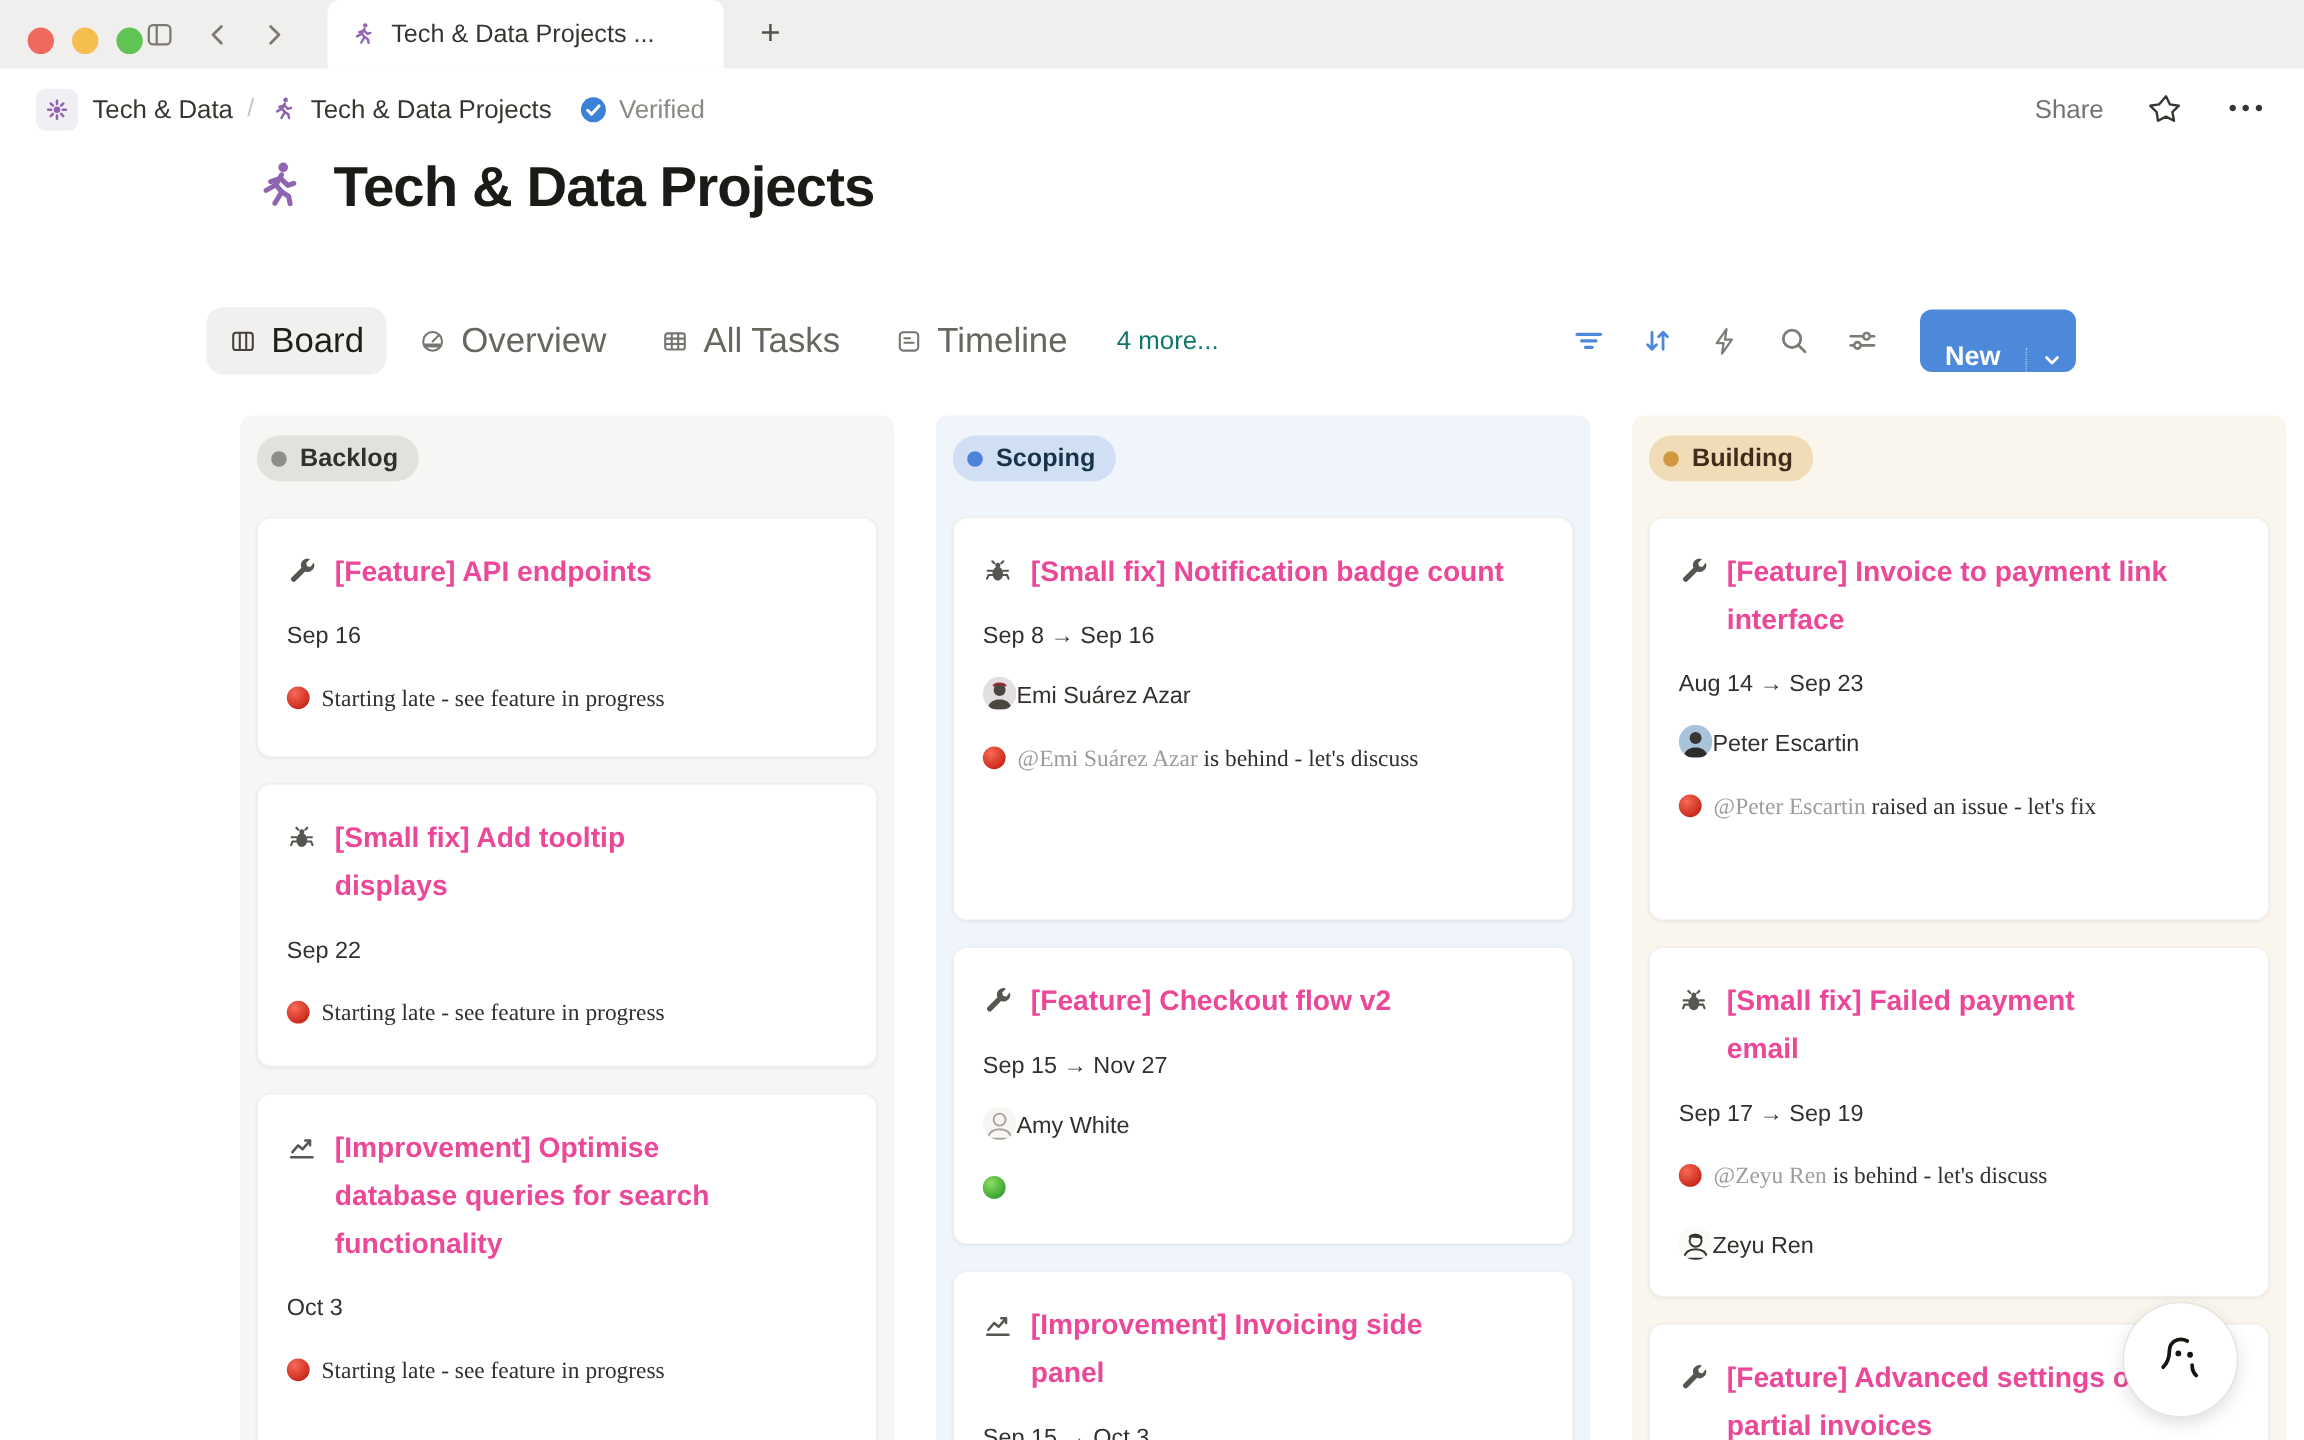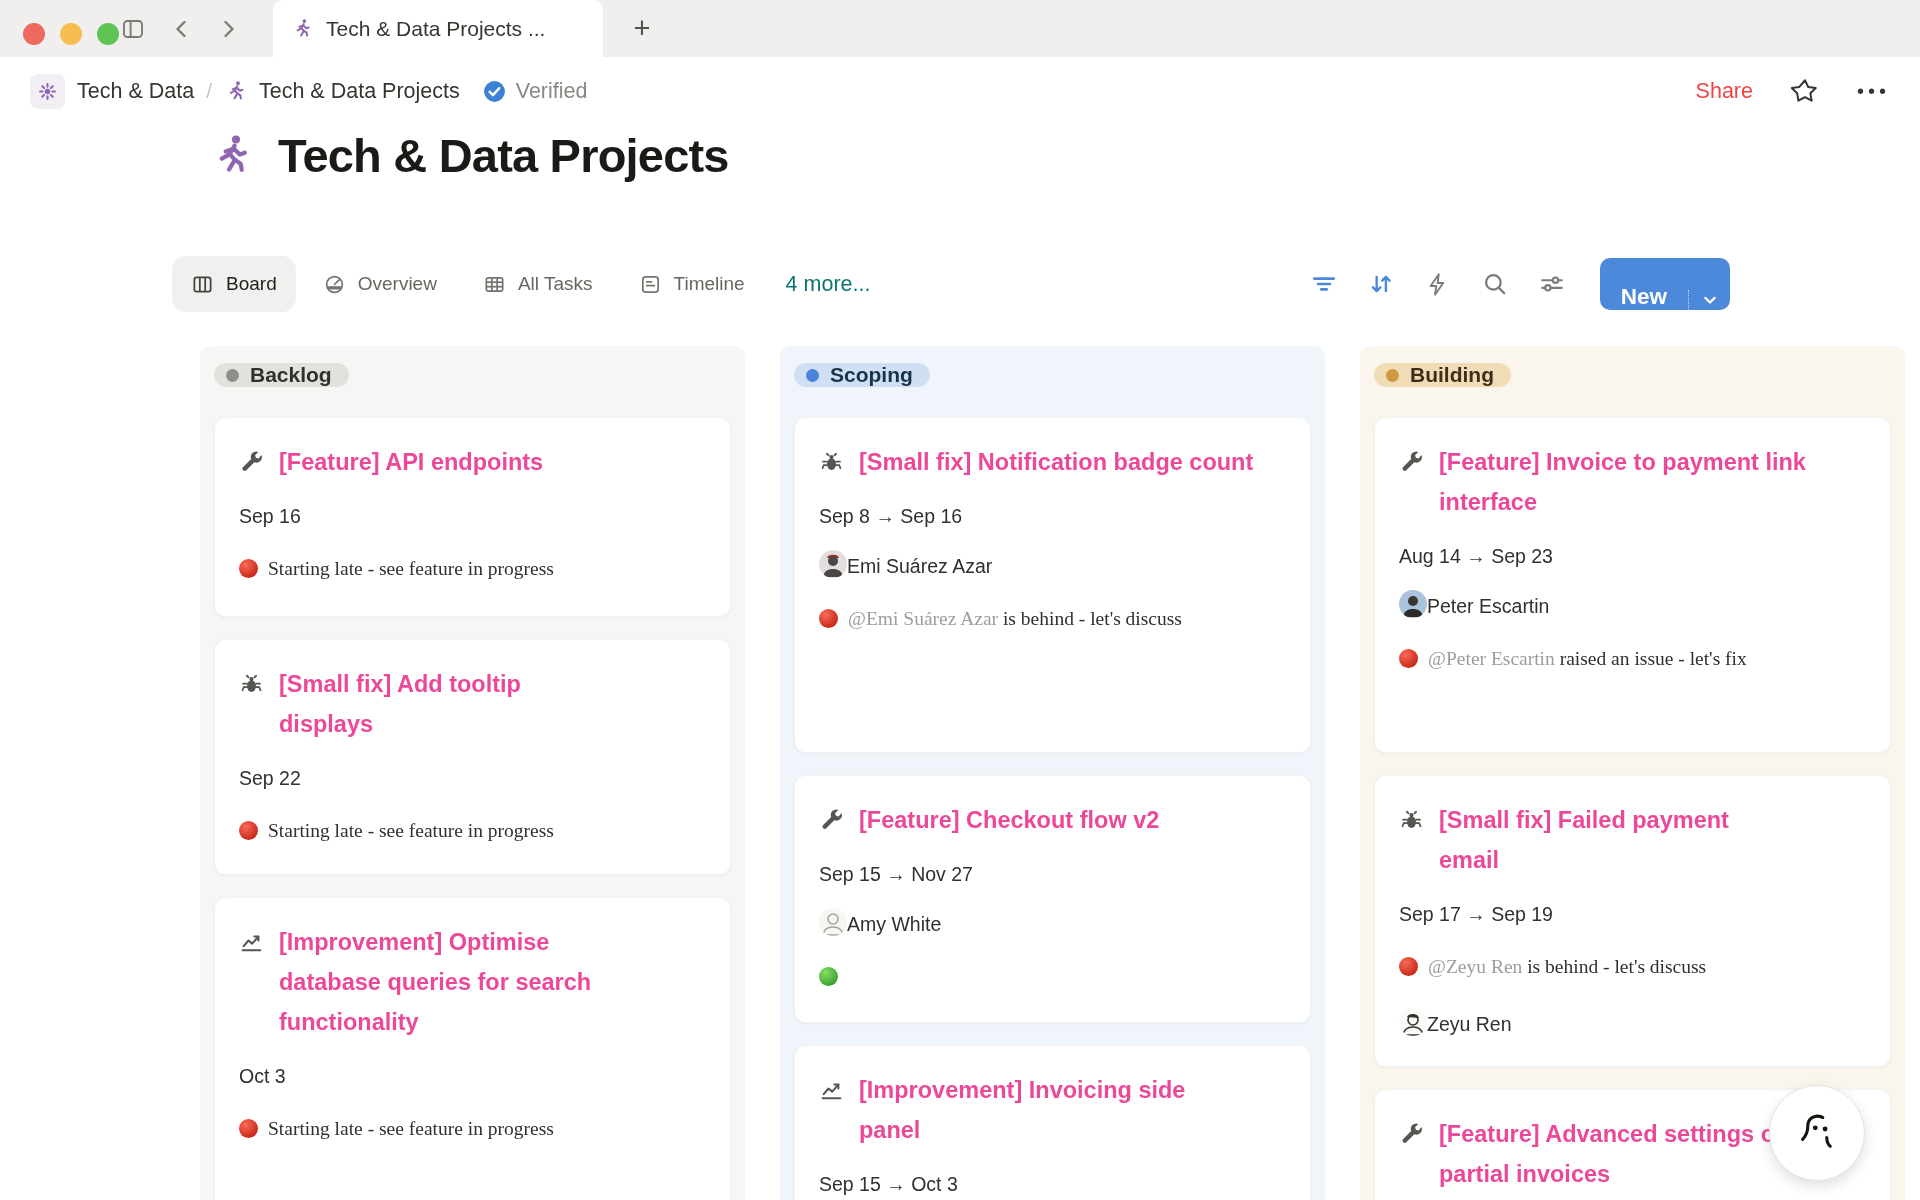--- a/index.html
+++ b/index.html
@@ -21,43 +21,43 @@
   color:#55534e; display:flex; align-items:center; justify-content:center; background:none; border:none; }
 
 .crumbs { position:absolute; top:57px; left:0; right:0; height:68px; display:flex; align-items:center; padding:0 30px; }
 .chip { width:35px; height:35px; border-radius:8px; background:#f1eff3; display:flex; align-items:center; justify-content:center; margin-right:12px; }
 .crumb-txt { font-size:21.5px; color:#37352f; font-weight:500; }
 .crumb-sep { font-size:21px; color:#c9c7c3; margin:0 12px; }
 .crumb-runner { margin:0 12px 0 0; }
 .verified { display:flex; align-items:center; gap:9px; margin-left:22px; }
 .verified-txt { font-size:21.5px; color:#8a8883; }
 .crumbs-right { margin-left:auto; display:flex; align-items:center; gap:38px; }
-.share-btn { font-size:21.5px; color:#ef4444; background:none; border:none; }
+.share-btn { font-size:21.5px; color:#737373; background:none; border:none; }
 .dots-btn { font-size:20px; letter-spacing:4px; color:#37352f; background:none; border:none; }
 
 .titlerow { position:absolute; top:128px; left:208px; display:flex; align-items:center; gap:24px; }
 .pagetitle { font-size:47px; font-weight:800; color:#1b1a16; letter-spacing:-0.8px; }
 
 .views { position:absolute; top:254px; left:172px; right:190px; height:60px; display:flex; align-items:center; }
 .view { display:flex; align-items:center; gap:12px; height:56px; padding:0 19px; border-radius:14px;
-  font-size:19px; color:#68665f; background:none; border:none; margin-right:8px; }
+  font-size:29px; color:#68665f; background:none; border:none; margin-right:8px; }
 .view.active { background:#f1f0ef; color:#211f1b; font-weight:500; }
 .view-more { font-size:21.5px; color:#0f766e; background:none; border:none; padding:0 14px; }
 .tools { margin-left:auto; display:flex; align-items:center; gap:31px; }
 .tool { background:none; border:none; width:26px; height:26px; display:flex; align-items:center; justify-content:center; }
 .new-btn { display:flex; align-items:flex-end; height:52px; border-radius:10px; background:#4c89da; overflow:hidden; border:none; margin-left:4px; }
 .new-main { display:flex; align-items:center; padding:0 21px; color:#fff; font-size:22.5px; font-weight:600; }
 .new-split { width:42px; display:flex; align-items:center; justify-content:center; border-left:1px dotted rgba(255,255,255,0.65); }
 
 .board { position:absolute; top:346px; left:200px; width:1705px; height:854px; overflow:hidden; display:flex; gap:35px; }
 .col { width:545px; flex:none; height:1100px; border-radius:10px; padding:17px 14px; }
 .col.backlog  { background:#f6f6f4; }
 .col.scoping  { background:#f0f4fb; }
 .col.building { background:#faf6ed; }
-.pill { display:inline-flex; align-items:center; gap:11px; height:24px; padding:0 17px 0 12px;
+.pill { display:inline-flex; align-items:center; gap:11px; height:38px; padding:0 17px 0 12px;
   border-radius:19px; font-size:21px; font-weight:600; margin-bottom:30px; }
 .pill .pdot { width:13px; height:13px; border-radius:50%; }
 .pill.backlog  { background:#e2e1de; color:#32302c; } .pill.backlog .pdot { background:#8d8d89; }
 .pill.scoping  { background:#d1dff5; color:#183347; } .pill.scoping .pdot { background:#4d82d9; }
 .pill.building { background:#f0ddb8; color:#402c1b; } .pill.building .pdot { background:#cf9841; }
 .card { background:#fff; border:1px solid rgba(0,0,0,0.05); border-radius:12px;
   box-shadow:0 1px 3px rgba(15,15,15,0.05); padding:24px; margin-bottom:22px; font-size:19.5px; }
 .card-title { display:flex; gap:15px; }
 .card-title svg { flex:none; margin-top:8px; }
 .ct { font-size:23.5px; font-weight:600; line-height:40px; color:#ec4899; }

